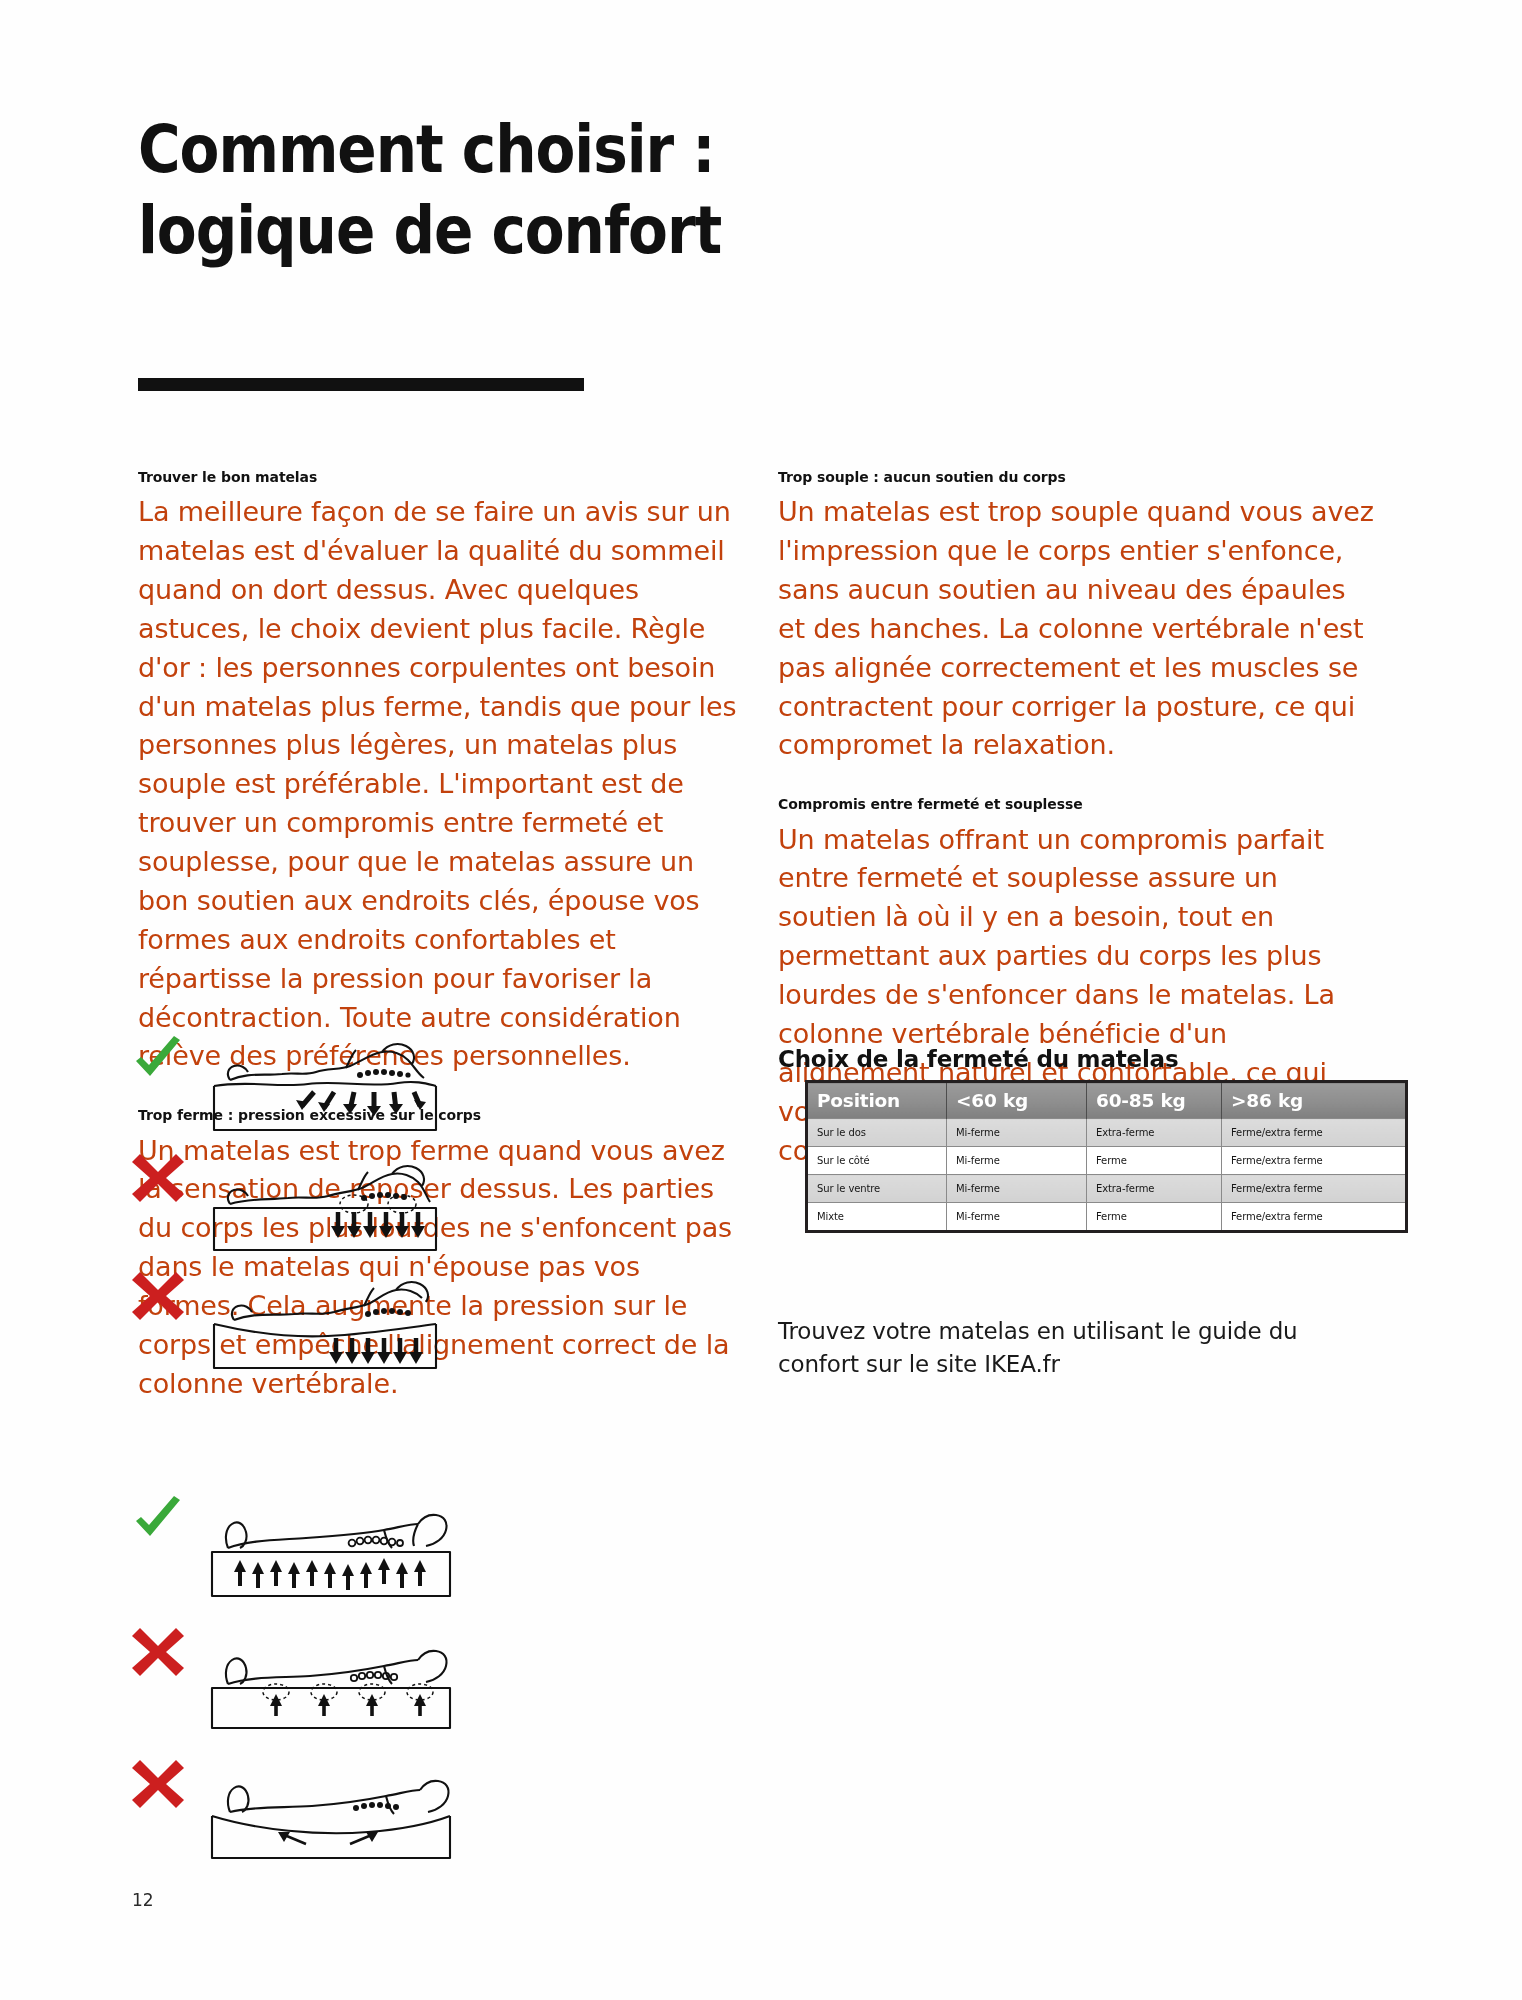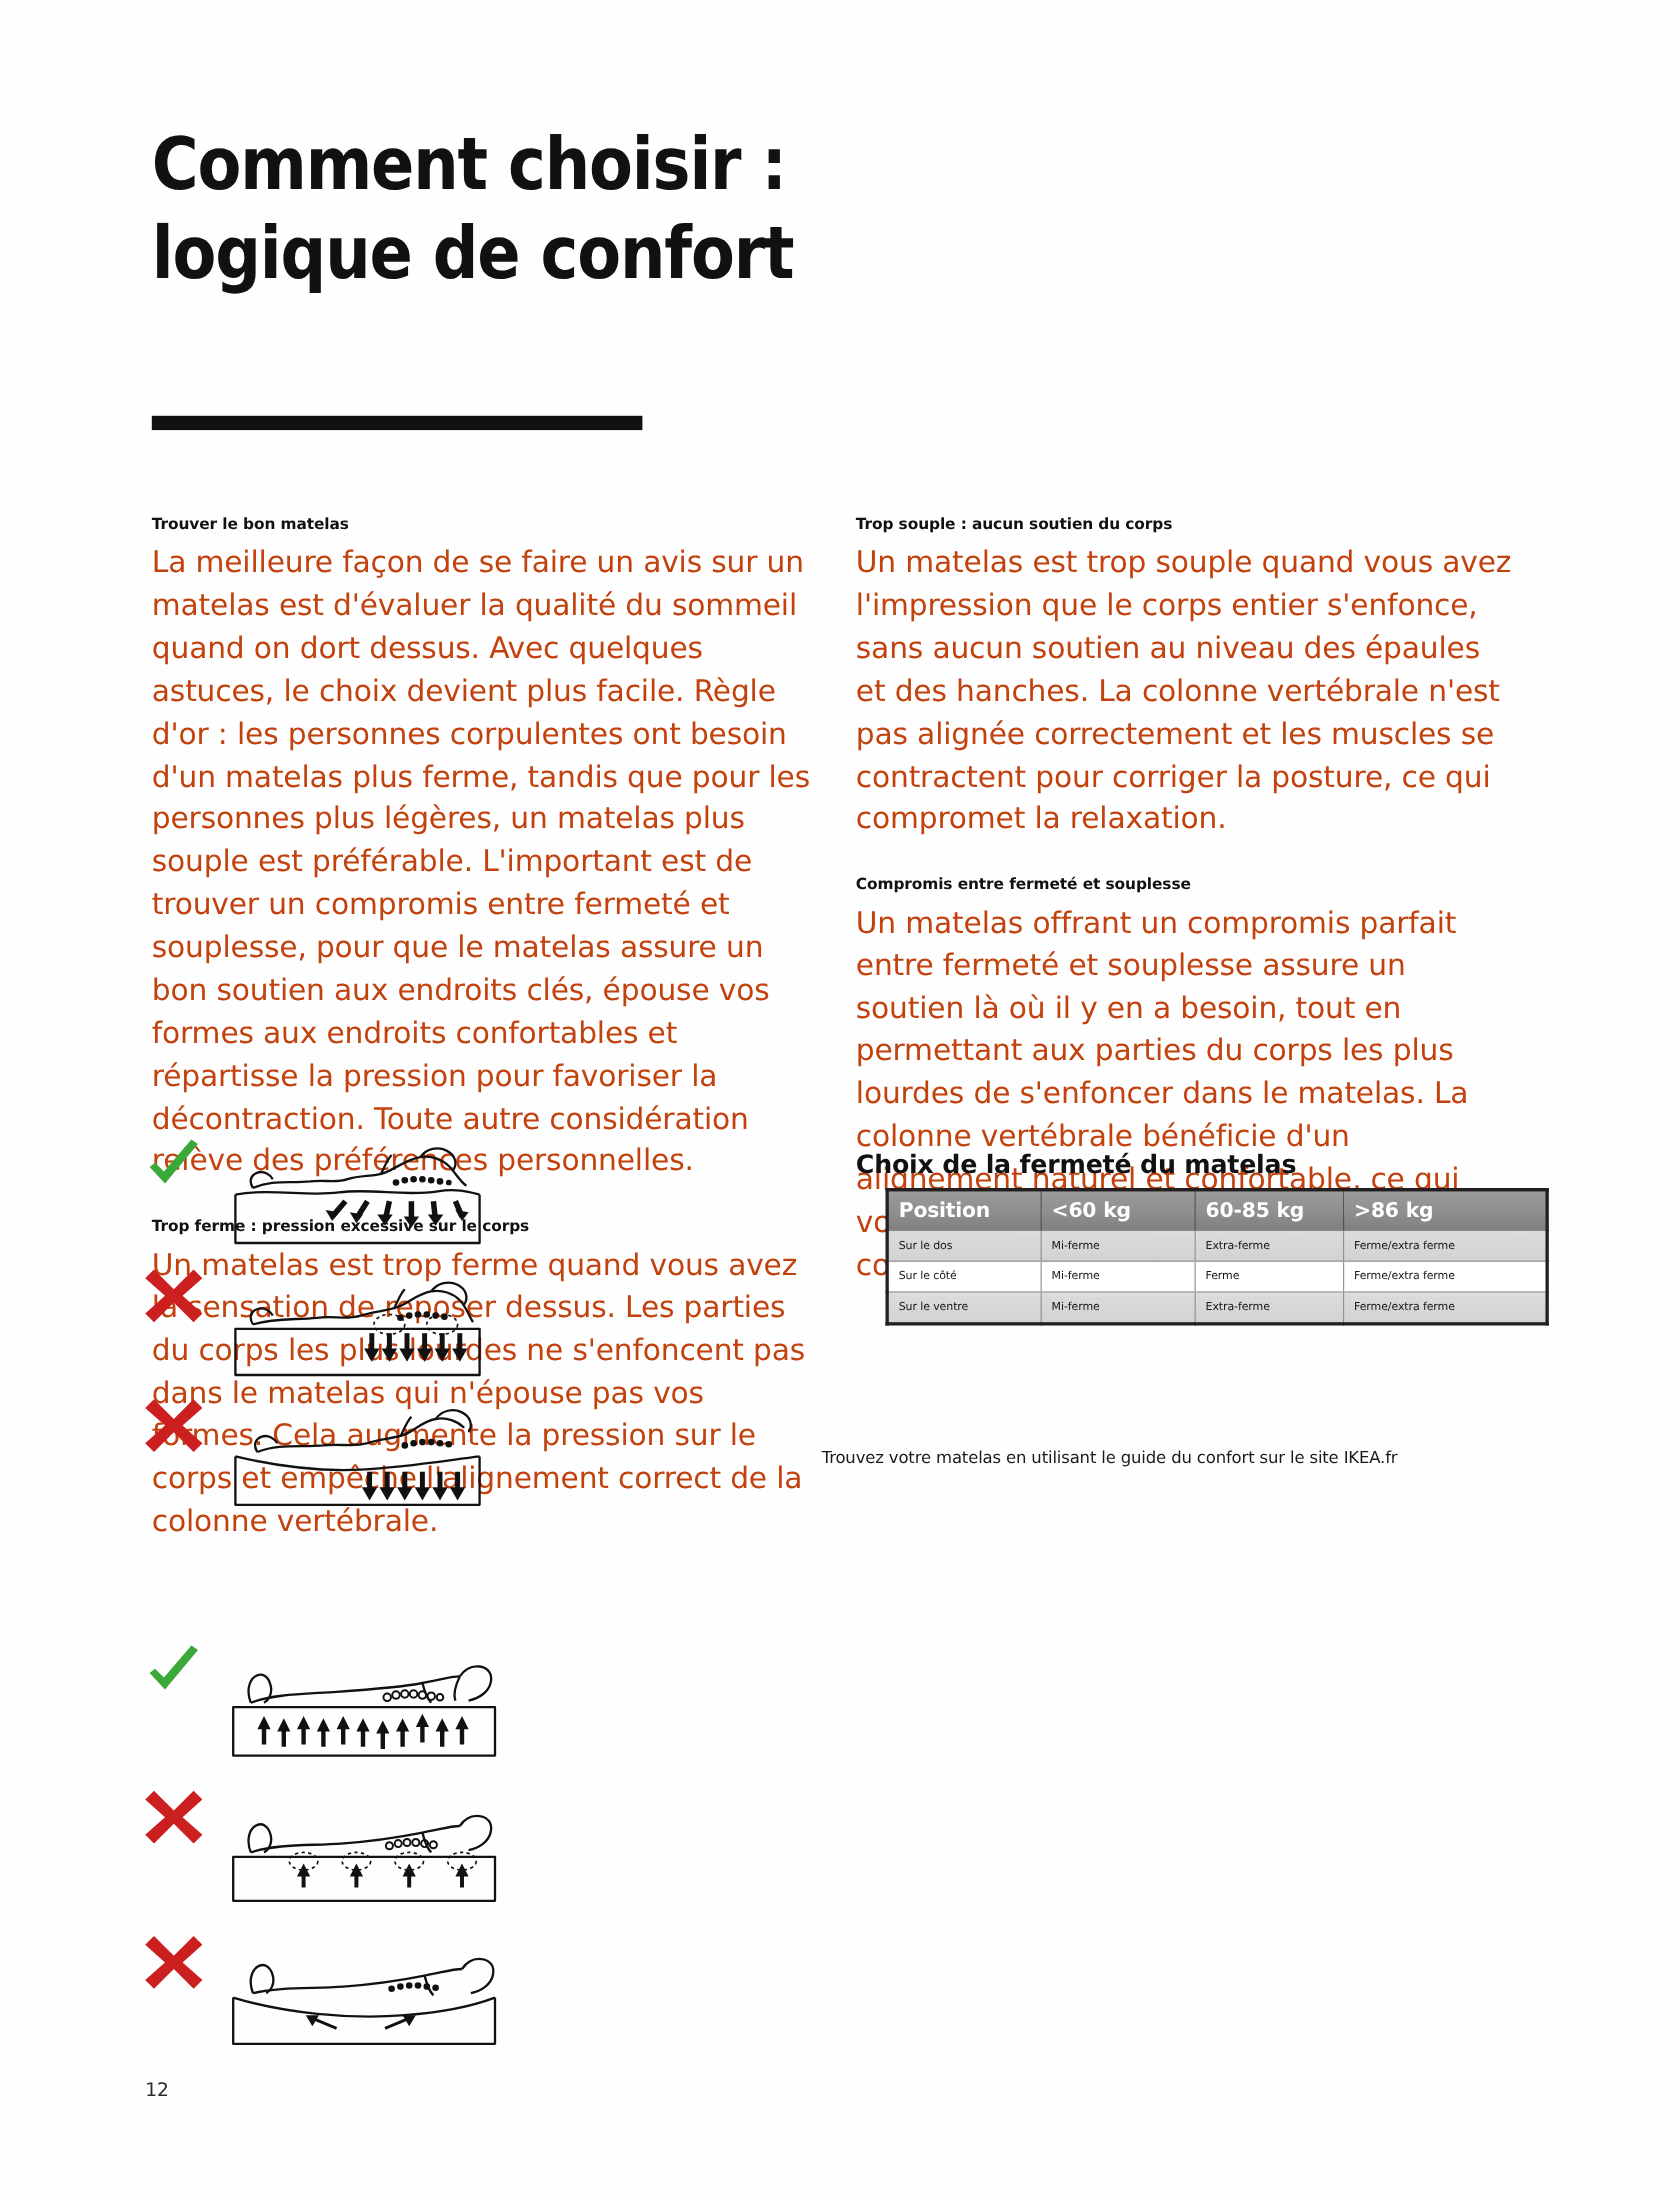--- a/index.html
+++ b/index.html
@@ -153,25 +153,25 @@
   }
   .firm-table tbody tr.plain td { background: #ffffff; }
 
   .col-w1 { width: 140px; }
   .col-w2 { width: 140px; }
   .col-w3 { width: 135px; }
   .col-w4 { width: 185px; }
 
   .table-note {
     position: absolute;
-    left: 747px;
+    left: 778px;
     top: 1315px;
     width: 600px;
     font-family: "DejaVu Sans", sans-serif;
-    font-size: 15px;
+    font-size: 23px;
     line-height: 1.44;
     color: #1a1a1a;
     letter-spacing: -0.15px;
     margin: 0;
   }
 
   
   .page-number {
     position: absolute;
     left: 132px;
@@ -489,20 +489,26 @@
         <td>Mi-ferme</td>
         <td>Ferme</td>
         <td>Ferme/extra ferme</td>
       </tr>
       <tr class="shade">
         <td>Sur le ventre</td>
         <td>Mi-ferme</td>
         <td>Extra-ferme</td>
         <td>Ferme/extra ferme</td>
       </tr>
+      <tr class="plain">
+        <td>Mixte</td>
+        <td>Mi-ferme</td>
+        <td>Ferme</td>
+        <td>Ferme/extra ferme</td>
+      </tr>
     </tbody>
   </table>
 
   <p class="table-note">Trouvez votre matelas en utilisant le guide du confort sur le site IKEA.fr</p>
 
   <div class="page-number">12</div>
 
 </div>
 
 </body></html>

